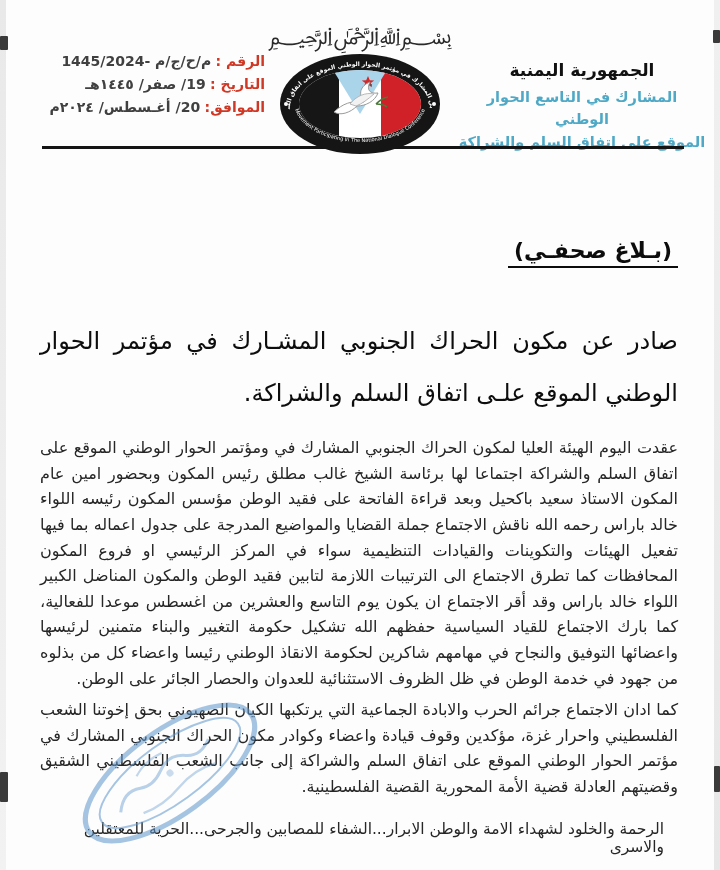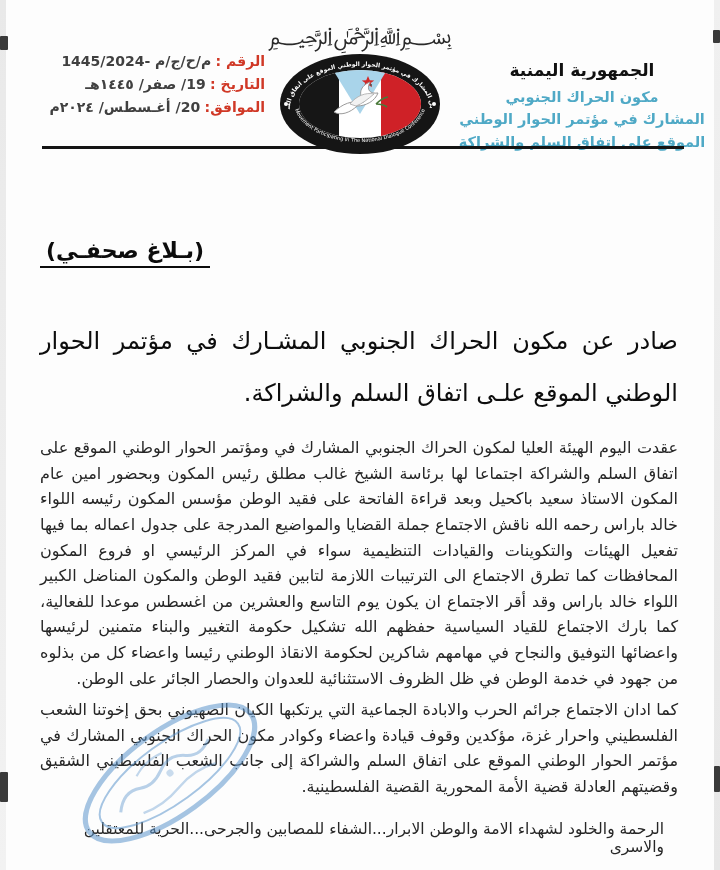--- a/index.html
+++ b/index.html
@@ -41,21 +41,21 @@
     position:absolute;top:146px;left:42px;right:36px;height:3px;background:#141414;
   }
   .logo-wrap{
     position:absolute;top:52px;left:50%;transform:translateX(-50%);
     width:164px;height:104px;z-index:3;
   }
 
   
   .content{position:absolute;top:168px;left:40px;right:42px;}
   .press-title{
-    margin-top:70px;text-align:left;
+    margin-top:70px;text-align:right;
   }
   .press-title span{
     display:inline-block;font-size:22px;font-weight:bold;color:#0c0c0c;
     border-bottom:2.5px solid #0c0c0c;padding:0 6px 3px 6px;letter-spacing:1px;
   }
   .headline{
     margin-top:48px;font-size:24px;font-weight:normal;color:#0d0d0d;
     text-align:justify;line-height:2.15;
   }
   .body-para{
@@ -84,22 +84,21 @@
   <div class="edge-mark" style="right:0;top:30px;width:7px;height:13px;"></div>
   <div class="edge-mark" style="left:0;top:772px;width:8px;height:30px;"></div>
   <div class="edge-mark" style="right:0;top:766px;width:6px;height:26px;"></div>
 
   <div class="hdr">
 
     <div class="basmala">﷽</div>
 
     <div class="org-block">
       <div class="org-title">الجمهورية اليمنية</div>
-      <div class="org-line">مكون الحراك الجنوبي</div>
-      <div class="org-line">المشارك في مؤتمر الحوار الوطني</div>
+      <div class="org-line">المشارك في التاسع الحوار الوطني</div>
       <div class="org-line">الموقع على  اتفاق السلم والشراكة</div>
     </div>
 
     <div class="ref-block">
       <div class="ref-row">
         <span class="ref-label">الرقم :</span>
         <span class="ref-value">م/ح/ج/م  -1445/2024</span>
       </div>
       <div class="ref-row">
         <span class="ref-label">التاريخ :</span>

